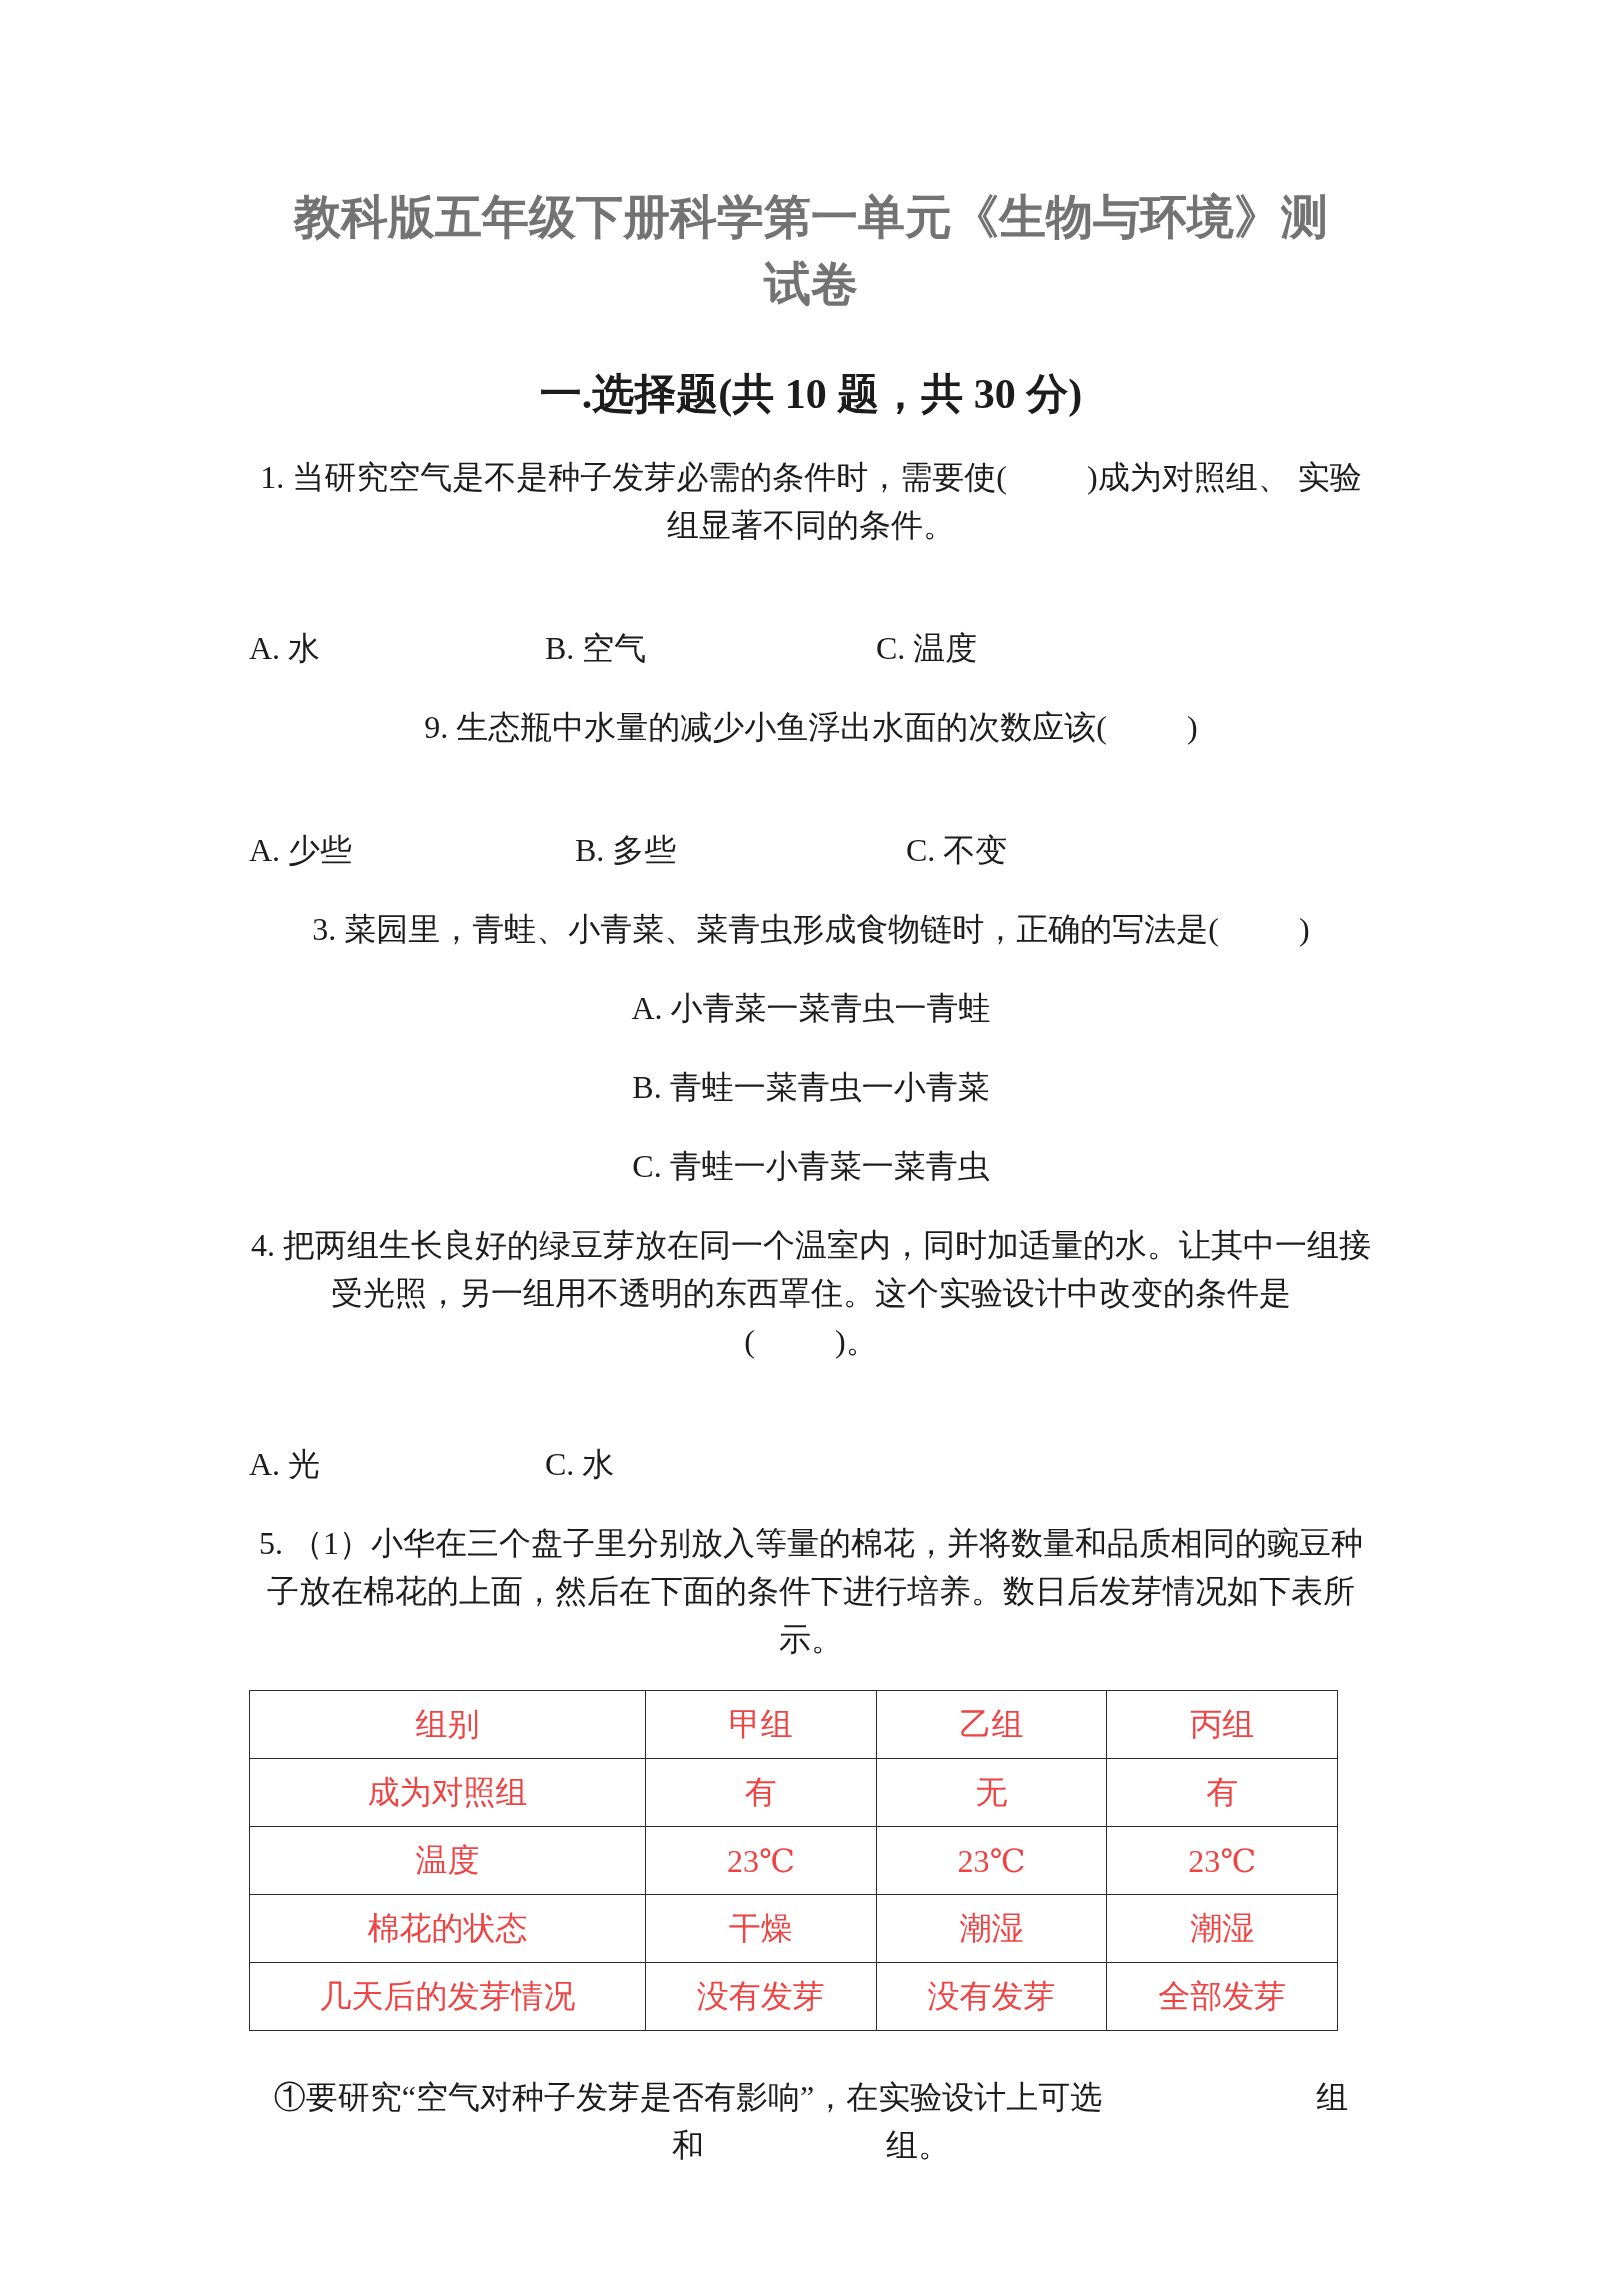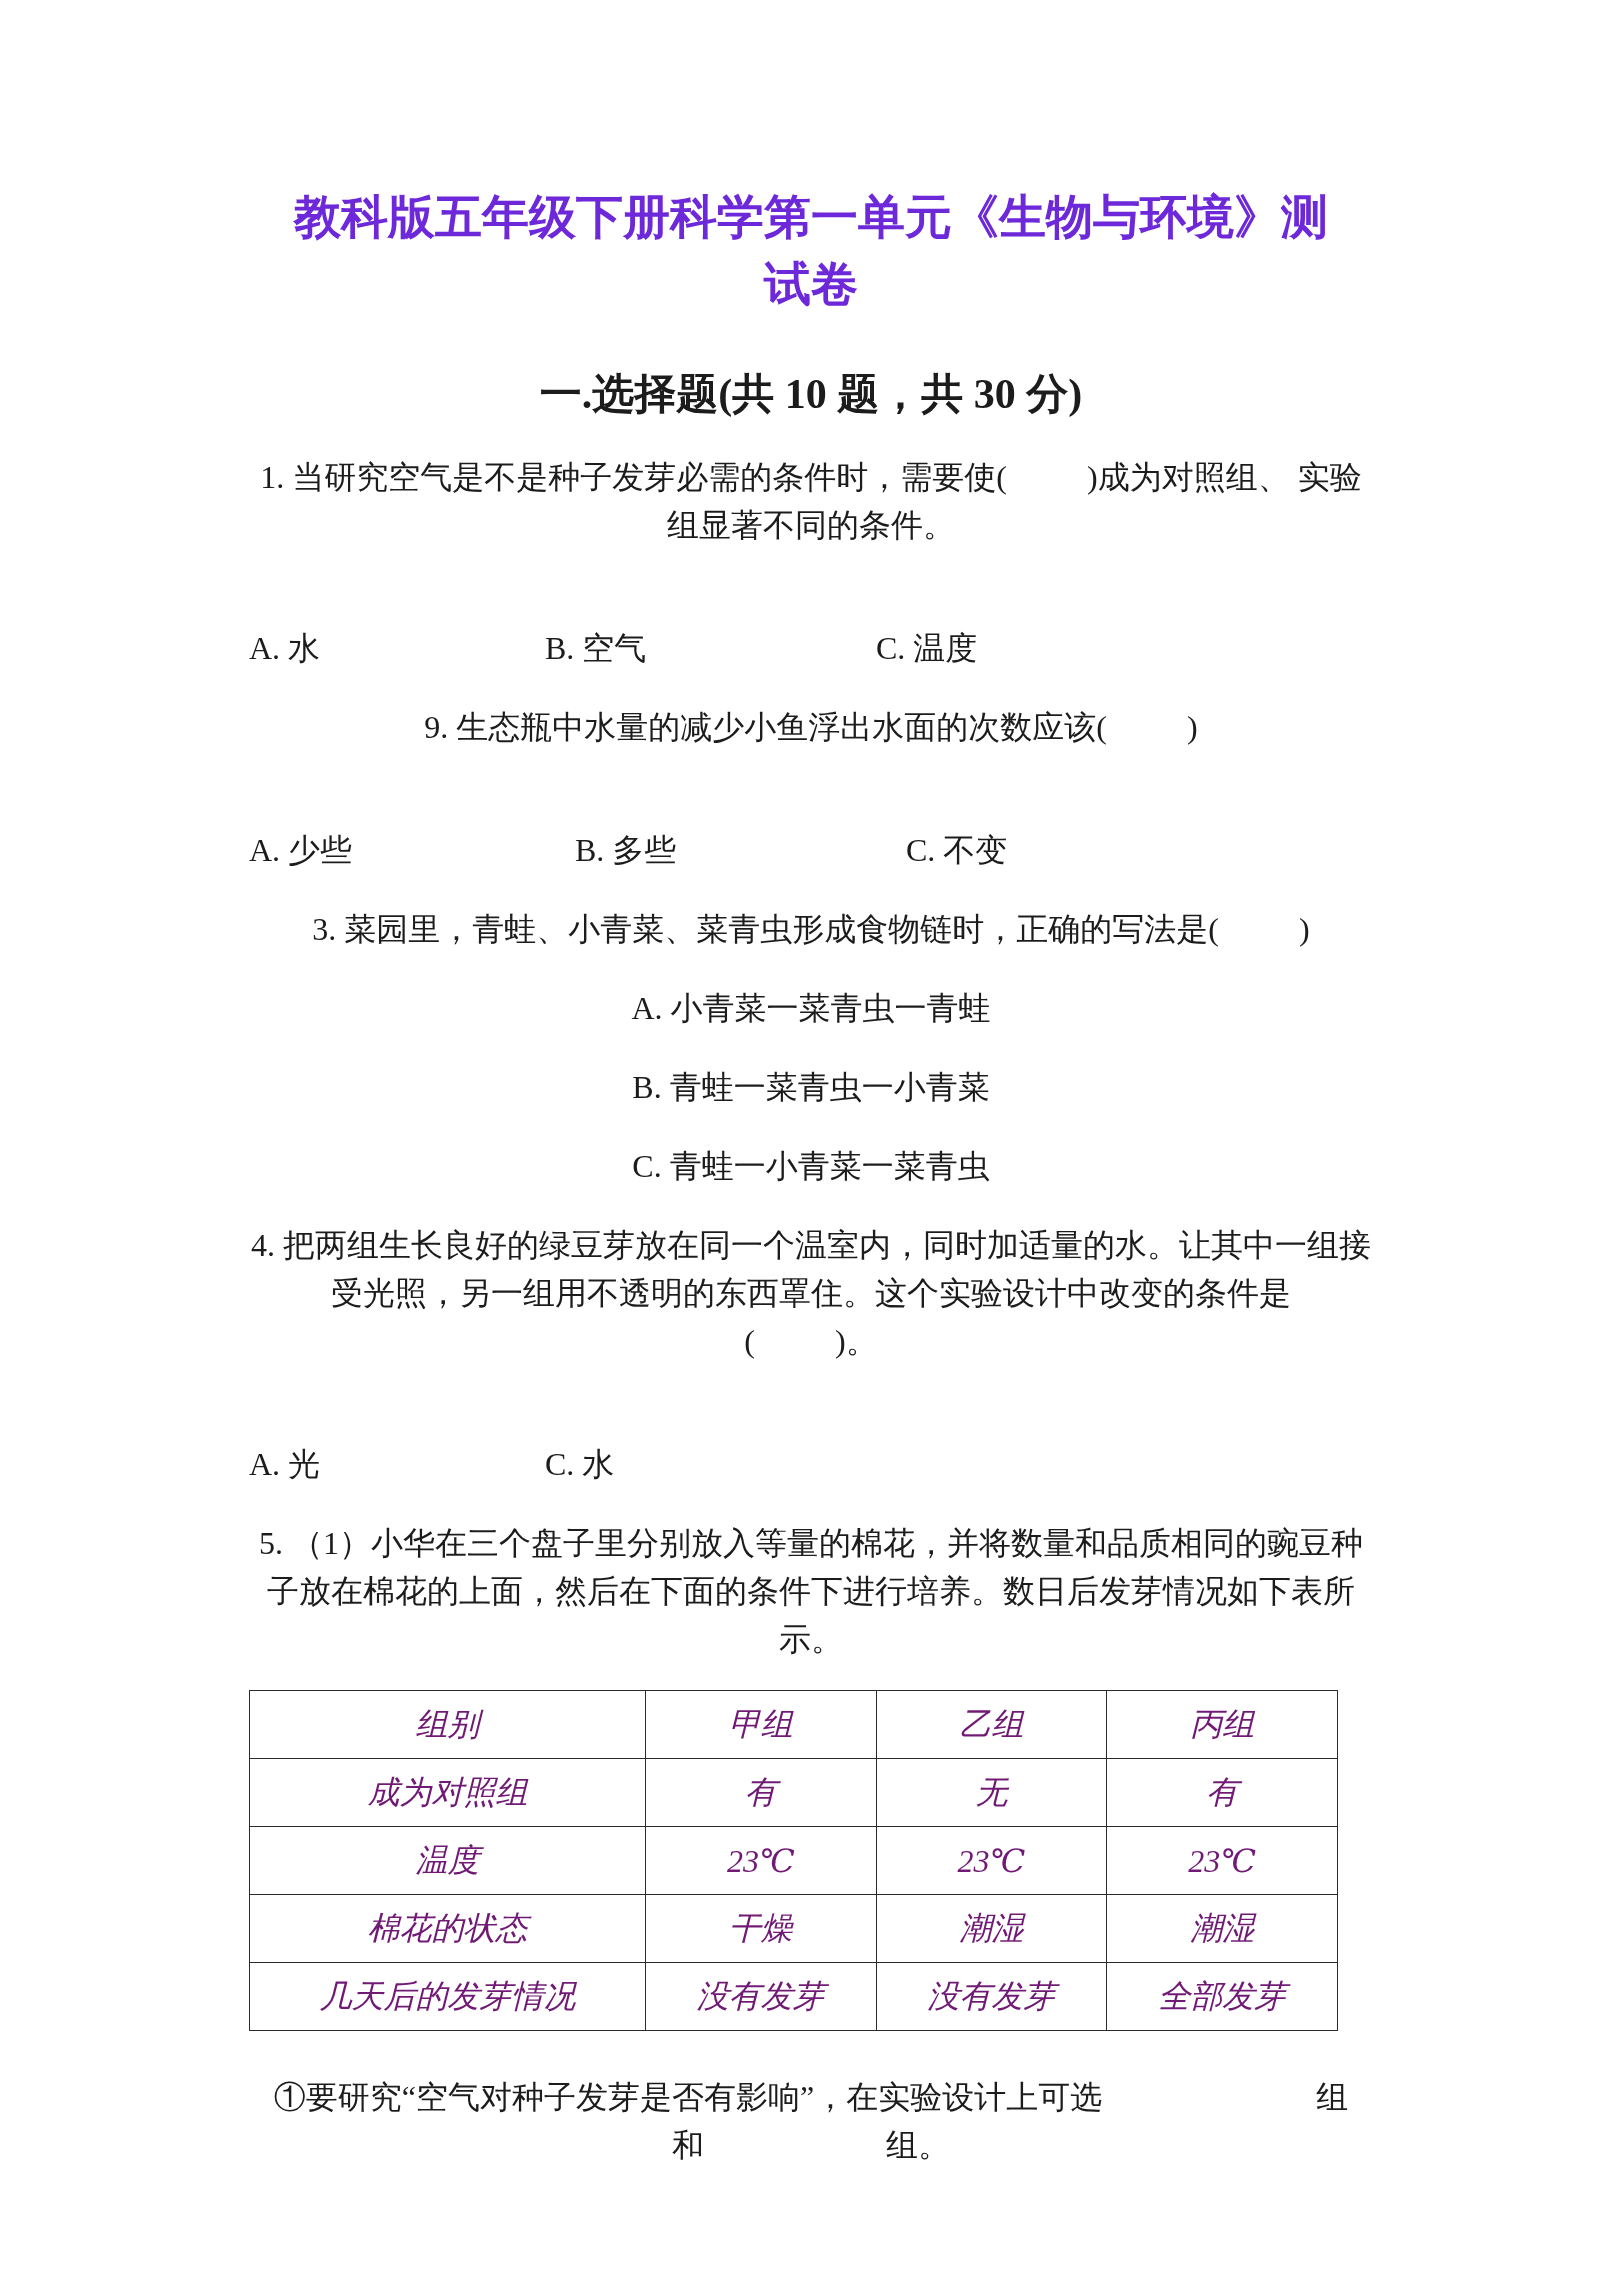--- a/index.html
+++ b/index.html
@@ -12,21 +12,21 @@
     overflow: hidden;
   }
   .page {
     width: 1124px;
     margin-left: 249px;
     padding-top: 184px;
   }
   .doc-title {
     font-size: 47px;
     font-weight: bold;
-    color: #6d28d9;
+    color: #737373;
     text-align: center;
     line-height: 1.42;
   }
   .title-line { display: block; }
   .section-header {
     margin-top: 49px;
     font-size: 42px;
     font-weight: bold;
     text-align: center;
   }
@@ -47,22 +47,21 @@
   .opt { flex: 0 0 auto; margin-top: 44px; }
   .opt.col1 { width: 296px; }
   .opt.col1.wide { width: 326px; }
   .opt.col2 { width: 331px; }
   .germination-table {
     border-collapse: collapse;
     table-layout: fixed;
     width: 1089px;
     margin-top: 27px;
     font-size: 32px;
-    color: #701a75;
-    font-style: italic;
+    color: #ef4444;
   }
   .germination-table td {
     border: 1.7px solid #2b2b2b;
     height: 68px;
     text-align: center;
     vertical-align: middle;
     padding: 0 5px;
   }
   .germination-table td.label-col { width: 396px; }
   .footnote { margin-top: 42px; }

